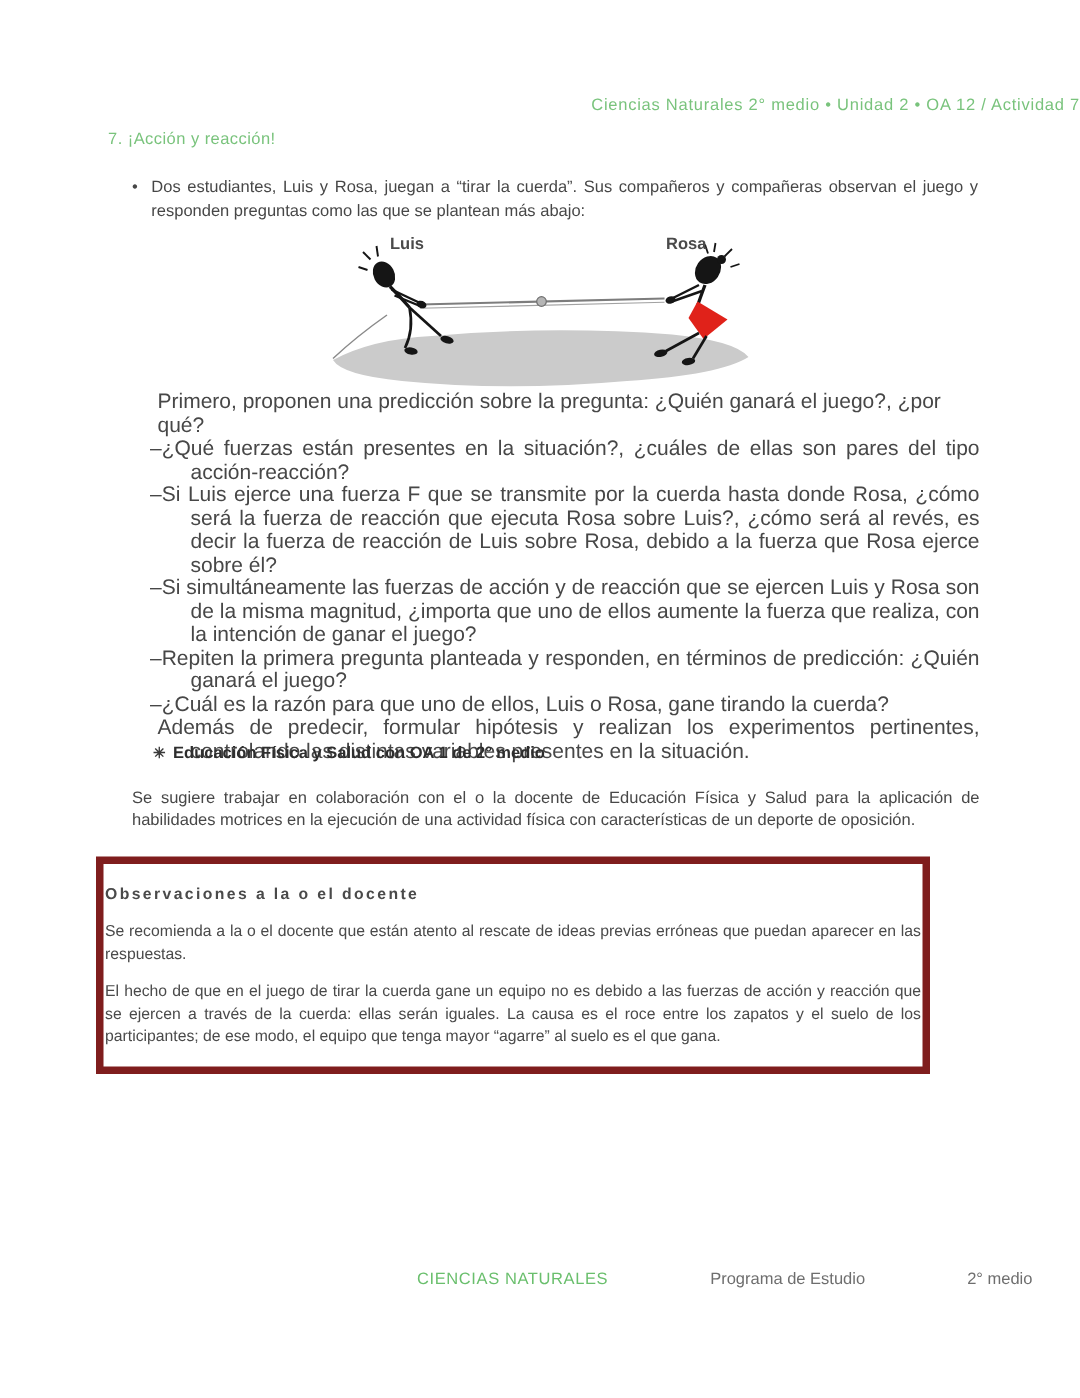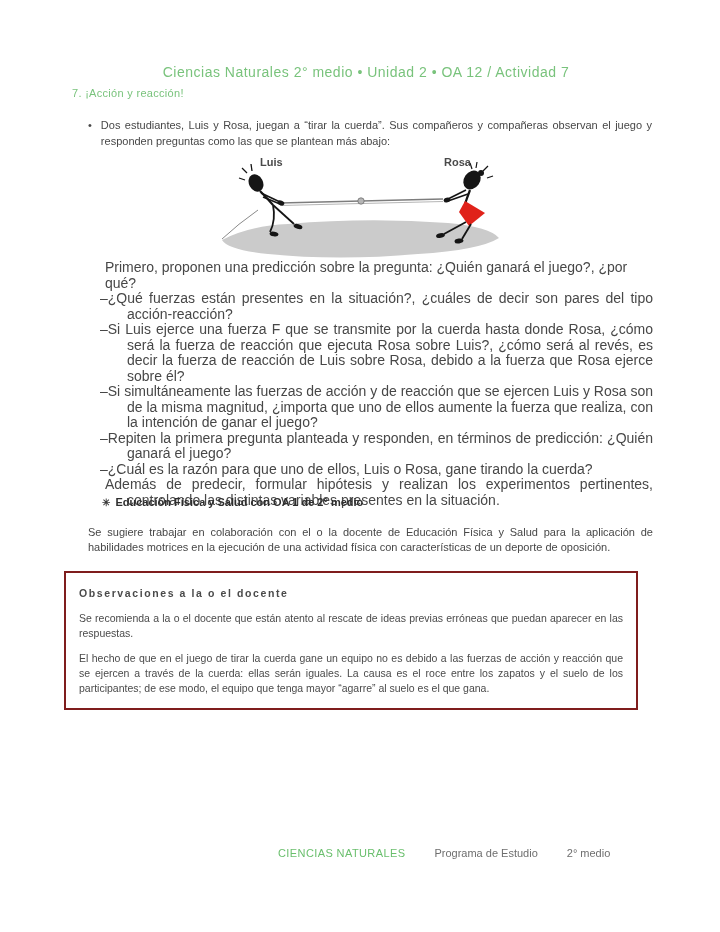--- a/index.html
+++ b/index.html
@@ -5,21 +5,21 @@
   html,body { margin:0; padding:0; }
   body {
     width:720px; height:932px; position:relative;
     background:#ffffff; overflow:hidden;
     font-family:"Liberation Sans", sans-serif;
     color:#474747;
     -webkit-font-smoothing:antialiased;
   }
   .breadcrumb {
     position:absolute; top:64px; left:12px; right:0;
-    text-align:center; color:#79c37c; font-size:14px; letter-spacing:0.5px;
+    text-align:right; color:#79c37c; font-size:11px; letter-spacing:0.5px;
   }
   .activity-title {
     position:absolute; top:87px; left:72px;
     color:#79c37c; font-size:11px; letter-spacing:0.3px;
   }
   .intro {
     position:absolute; top:118px; left:88px; width:564px;
     font-size:11px; line-height:15.5px; text-align:justify;
     display:flex; gap:9px;
   }
@@ -39,39 +39,39 @@
   .pe {
     position:absolute; top:481px; left:88px; width:565px;
     font-size:11px; line-height:15.5px;
   }
   .pe-title { font-weight:bold; color:#2e2e2e; margin:14px; }
   .pe-icon { font-size:10px; margin-right:5px; color:#3a3a3a; }
   .pe-body { margin:0; text-align:justify; }
 
   .obs {
     position:absolute; top:571px; left:64px; width:544px;
-    border:2px solid #7f1d1d; padding:13px 13px 10px;
+    border:5px solid #7f1d1d; padding:13px 1px 10px;
     background:#ffffff;
   }
   .obs-title {
     color:#58b75c; font-weight:bold; font-size:10.5px;
     letter-spacing:1.6px; margin:0 0 11px;
   }
   .obs p {
     font-size:10.5px; line-height:15px; text-align:justify;
     margin:0 0 10px; color:#4a4a4a;
   }
   .obs p:last-child { margin-bottom:2px; }
 
   .footer {
     position:absolute; top:847px; left:278px;
     display:flex; gap:29px; font-size:11px; white-space:nowrap;text-align:right;
   }
   .footer-subject { color:#6abf6d; letter-spacing:0.4px; }
-  .footer-program, .footer-grade { color:#6e6e6e; }
+  .footer-program, .footer-grade { color:#6e6e6e;margin-left:39px; }
 </style>
 </head>
 <body>
 
 <div class="breadcrumb">Ciencias Naturales 2° medio • Unidad 2 • OA 12 / Actividad 7</div>
 
 <div class="activity-title">7. ¡Acción y reacción!</div>
 
 <div class="intro">
   <span class="bullet">•</span>
@@ -123,21 +123,21 @@
       <line x1="253" y1="70" x2="244" y2="85" stroke-width="1.8"></line>
       <ellipse cx="241" cy="87" rx="4.5" ry="2.4" fill="#151515" stroke="none" transform="rotate(-8 241 87)"></ellipse>
     </g>
     <text x="42" y="12" font-size="11" font-weight="bold" fill="#4a4a4a" font-family="Liberation Sans, sans-serif">Luis</text>
     <text x="226" y="12" font-size="11" font-weight="bold" fill="#4a4a4a" font-family="Liberation Sans, sans-serif">Rosa</text>
   </svg>
 </div>
 
 <div class="questions">
   <p class="q-lead">Primero, proponen una predicción sobre la pregunta: ¿Quién ganará el juego?, ¿por qué?</p>
-  <p class="q-item">–¿Qué fuerzas están presentes en la situación?, ¿cuáles de decir son pares del tipo acción-reacción?</p>
+  <p class="q-item">–¿Qué fuerzas están presentes en la situación?, ¿cuáles de ellas son pares del tipo acción-reacción?</p>
   <p class="q-item">–Si Luis ejerce una fuerza F que se transmite por la cuerda hasta donde Rosa, ¿cómo será la fuerza de reacción que ejecuta Rosa sobre Luis?, ¿cómo será al revés, es decir la fuerza de reacción de Luis sobre Rosa, debido a la fuerza que Rosa ejerce sobre él?</p>
   <p class="q-item">–Si simultáneamente las fuerzas de acción y de reacción que se ejercen Luis y Rosa son de la misma magnitud, ¿importa que uno de ellos aumente la fuerza que realiza, con la intención de ganar el juego?</p>
   <p class="q-item">–Repiten la primera pregunta planteada y responden, en términos de predicción: ¿Quién ganará el juego?</p>
   <p class="q-item">–¿Cuál es la razón para que uno de ellos, Luis o Rosa, gane tirando la cuerda?</p>
   <p class="q-closing">Además de predecir, formular hipótesis y realizan los experimentos pertinentes, controlando las distintas variables presentes en la situación.</p>
 </div>
 
 <div class="pe">
   <p class="pe-title">
     <span class="pe-icon">✳</span><span>Educación Física y Salud con OA 1 de 2° medio</span>

